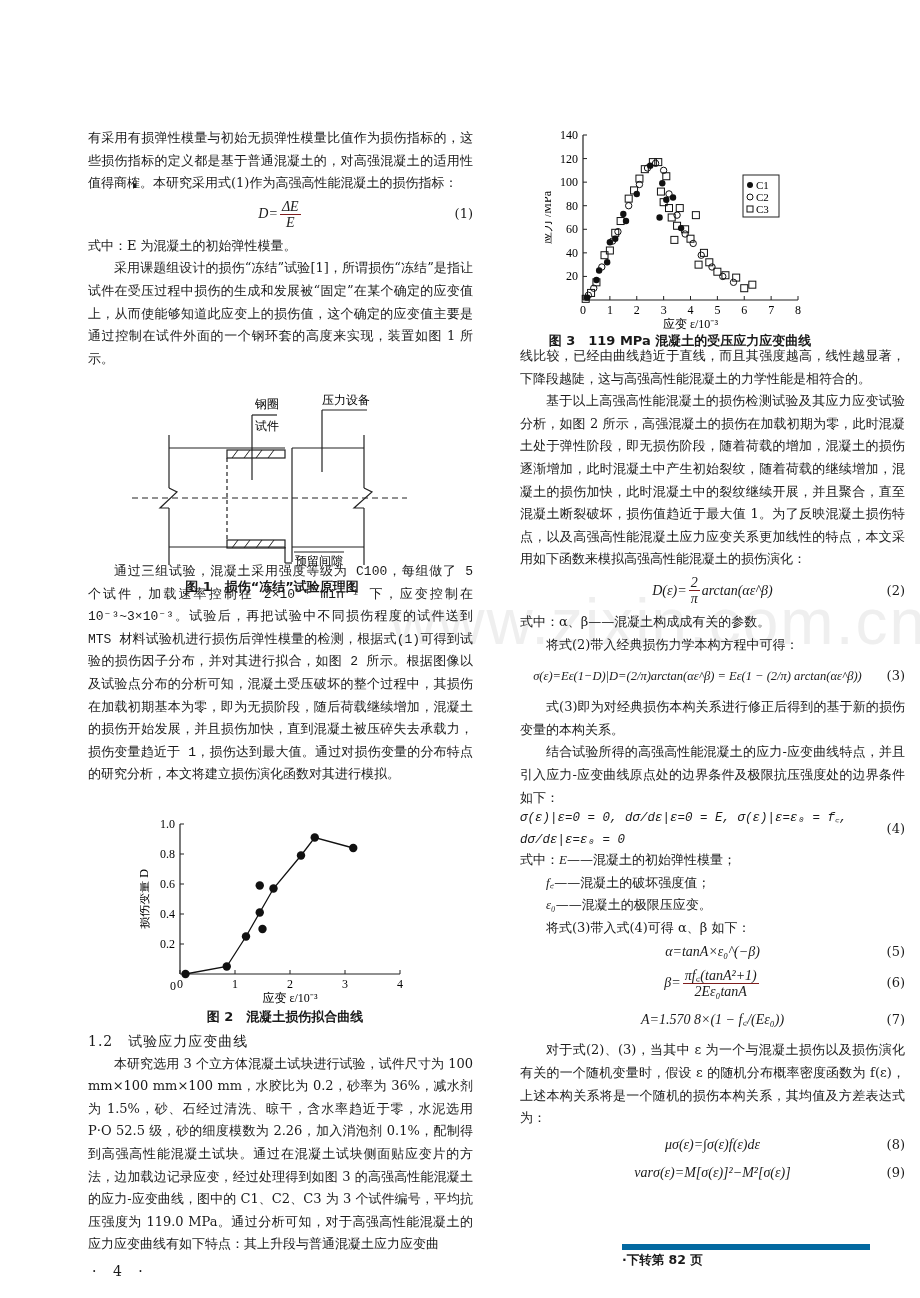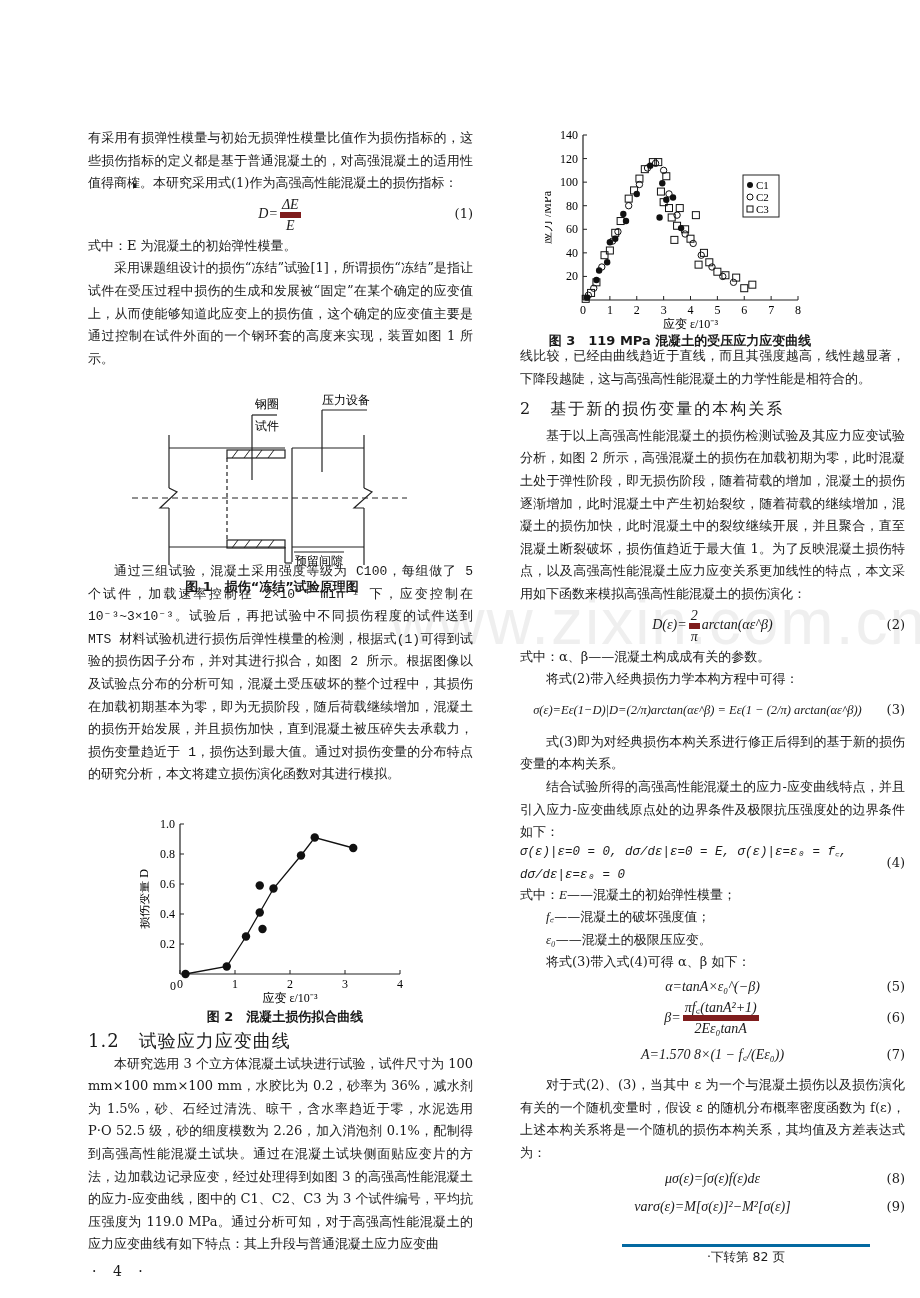--- a/index.html
+++ b/index.html
@@ -9,30 +9,30 @@
     overflow: hidden;
   }
   .col { position: absolute; width: 385px; font-size: 13px; line-height: 22.6px; }
   .col-left { left: 88px; }
   .col-right { left: 520px; }
   .para { margin: 0; text-align: justify; text-align-last: left; }
   .indent { text-indent: 26px; }
   .eq { position: relative; height: 40px; display: flex; align-items: center; justify-content: center; font-family: "Liberation Serif", serif; font-style: italic; font-size: 14px; }
   .eq .num { position: absolute; right: 0; font-style: normal; font-family: "DejaVu Serif", serif; font-size: 13px; }
   .frac { display: inline-flex; flex-direction: column; align-items: center; vertical-align: middle; margin: 0 2px; }
-  .frac .n { border-bottom: 6px solid #7f1d1d; padding: 0 2px; line-height: 15px; }
+  .frac .n { border-bottom: 1px solid #7f1d1d; padding: 0 2px; line-height: 15px; }
   .frac .d { line-height: 15px; padding: 0 2px; }
   .sec { font-size: 16px; margin: 8px 0 4px 0; letter-spacing: 2px; }
-  .subsec { font-size: 18px; margin: 4px 0 0 0; letter-spacing: 1px; }
+  .subsec { font-size: 14px; margin: 4px 0 0 0; letter-spacing: 1px; }
   .caption { font-family: "DejaVu Sans", "Liberation Sans", sans-serif; font-weight: bold; font-size: 13px; text-align: center; }
   .def { margin: 0; }
   .def .lab { font-style: italic; font-family: "Liberation Serif", serif; }
   .figure { position: absolute; }
   .footer-num { position: absolute; left: 92px; top: 1263px; font-size: 14px; letter-spacing: 6px; }
-  .continued { position: absolute; left: 622px; top: 1244px; width: 248px; border-top: 3px solid #0369a1; text-align: center; font-family: "DejaVu Sans", "Liberation Sans", sans-serif; font-weight: normal; font-size: 12.5px; padding-top: 2px; }
+  .continued { position: absolute; left: 622px; top: 1244px; width: 248px; border-top: 6px solid #0369a1; text-align: left; font-family: "DejaVu Sans", "Liberation Sans", sans-serif; font-weight: bold; font-size: 12.5px; padding-top: 2px; }
   .watermark { position: absolute; left: 390px; top: 585px; font-family: "Liberation Sans", sans-serif; font-size: 64px; color: rgba(180,180,180,0.22); letter-spacing: 2px; pointer-events: none; }
   svg text { font-family: "Liberation Serif", serif; }
 </style>
 </head>
 <body>
 
 <div class="watermark">www.zixin.com.cn</div>
 
 <div class="col col-left" style="top:127px;">
   <p class="para">有采用有损弹性模量与初始无损弹性模量比值作为损伤指标的，这些损伤指标的定义都是基于普通混凝土的，对高强混凝土的适用性值得商榷。本研究采用式(1)作为高强高性能混凝土的损伤指标：</p>
@@ -255,21 +255,20 @@
       <circle cx="205" cy="72" r="3" fill="none" stroke="#111"></circle>
       <text x="211" y="76" font-size="11">C2</text>
       <rect x="202" y="81" width="6" height="6" fill="none" stroke="#111"></rect>
       <text x="211" y="88" font-size="11">C3</text>
     </svg>
   <div class="caption" style="margin-top:-2px;">图 3　119 MPa 混凝土的受压应力应变曲线</div>
 </div>
 
 <div class="col col-right" style="top:345px;">
   <p class="para">线比较，已经由曲线趋近于直线，而且其强度越高，线性越显著，下降段越陡，这与高强高性能混凝土的力学性能是相符合的。</p>
-  <div class="sec">2　基于新的损伤变量的本构关系</div>
   <p class="para indent">基于以上高强高性能混凝土的损伤检测试验及其应力应变试验分析，如图 2 所示，高强混凝土的损伤在加载初期为零，此时混凝土处于弹性阶段，即无损伤阶段，随着荷载的增加，混凝土的损伤逐渐增加，此时混凝土中产生初始裂纹，随着荷载的继续增加，混凝土的损伤加快，此时混凝土中的裂纹继续开展，并且聚合，直至混凝土断裂破坏，损伤值趋近于最大值 1。为了反映混凝土损伤特点，以及高强高性能混凝土应力应变关系更加线性的特点，本文采用如下函数来模拟高强高性能混凝土的损伤演化：</p>
   <div class="eq">
     <span>D(ε)=</span>
     <span class="frac">
       <span class="n">2</span>
       <span class="d">π</span>
     </span>
     <span>arctan(αε^β)</span>
     <span class="num">(2)</span>
   </div>

